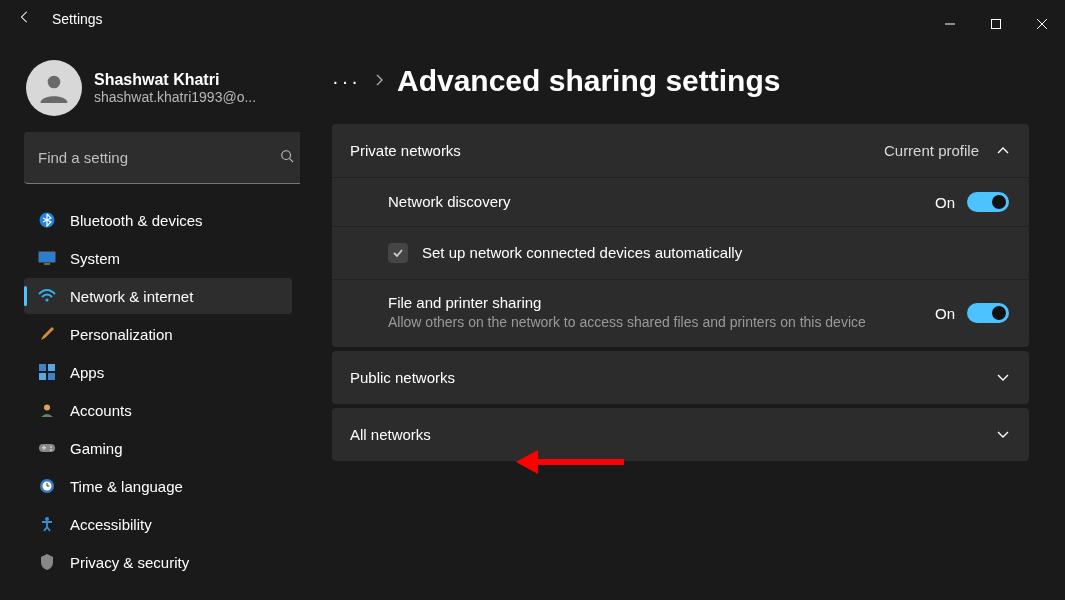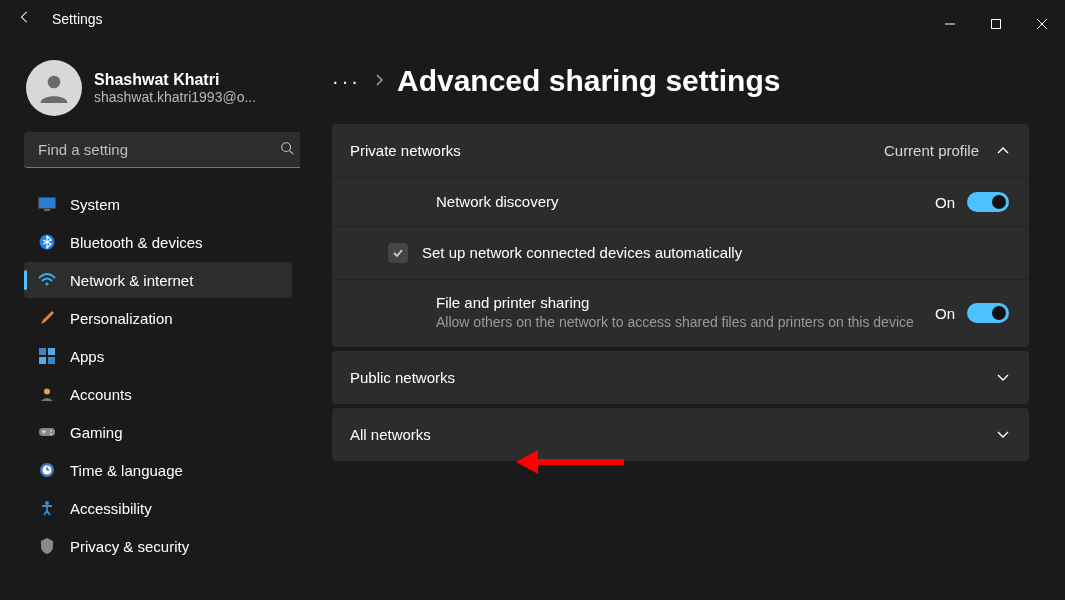--- a/index.html
+++ b/index.html
@@ -87,21 +87,21 @@
     color: #b8b8b8;
     white-space: nowrap;
   }
   .search-box {
     position: relative;
     margin-bottom: 18px;
     width: 282px;
   }
   .search-input {
     width: 100%;
-    height: 36px;
+    height: 52px;
     background: #2d2d2d;
     border: none;
     border-bottom: 1px solid #777;
     border-radius: 4px;
     padding: 0 40px 0 14px;
     color: #fff;
     font-size: 15px;
     outline: none;
   }
   .search-input::placeholder { color: #bfbfbf; }
@@ -195,21 +195,21 @@
     display: flex;
     align-items: center;
     padding: 14px 20px 14px 56px;
     border-top: 1px solid #222;
   }
   .setting-row.checkbox-row {
     padding-top: 16px;
     padding-bottom: 16px;
     text-align: center;
   }
-  .setting-body { flex: 1; padding-right: 20px; margin-left: 48px; }
+  .setting-body { flex: 1; padding-right: 20px; }
   .setting-title {
     font-size: 15px;
     margin-bottom: 2px;
   }
   .setting-desc {
     font-size: 14px;
     color: #9a9a9a;
     line-height: 1.4;
   }
   .toggle-wrap {
@@ -309,35 +309,35 @@
         <svg width="14" height="14" viewBox="0 0 16 16">
             <circle cx="7" cy="7" r="5" stroke="#bfbfbf" stroke-width="1.3" fill="none"></circle>
             <line x1="11" y1="11" x2="15" y2="15" stroke="#bfbfbf" stroke-width="1.3"></line>
           </svg>
       </span>
     </div>
 
     <ul class="nav">
       <li class="nav-item">
         <span class="nav-icon">
+            <svg width="16" height="16" viewBox="0 0 16 16">
+              <circle cx="8" cy="8" r="7.5" fill="#1f82e0"></circle>
+              <path d="M8 2 L8 14 L12 10 L4 6 M8 2 L12 6 L4 10" stroke="#fff" stroke-width="1.2" fill="none"></path>
+            </svg>
+          </span>
+        <span>Bluetooth &amp; devices</span>
+      </li>
+      <li class="nav-item">
+        <span class="nav-icon">
             <svg width="18" height="14" viewBox="0 0 18 14">
               <rect x="0.5" y="0.5" width="17" height="11" rx="1" fill="#2a7dd1" stroke="#444"></rect>
               <rect x="6" y="12" width="6" height="2" fill="#666"></rect>
             </svg>
           </span>
         <span>System</span>
-      </li>
-      <li class="nav-item">
-        <span class="nav-icon">
-            <svg width="16" height="16" viewBox="0 0 16 16">
-              <circle cx="8" cy="8" r="7.5" fill="#1f82e0"></circle>
-              <path d="M8 2 L8 14 L12 10 L4 6 M8 2 L12 6 L4 10" stroke="#fff" stroke-width="1.2" fill="none"></path>
-            </svg>
-          </span>
-        <span>Bluetooth &amp; devices</span>
       </li>
       <li class="nav-item active">
         <span class="nav-icon">
             <svg width="18" height="14" viewBox="0 0 18 14">
               <path d="M1 5 Q9 -3 17 5" stroke="#35b0ea" stroke-width="2" fill="none"></path>
               <path d="M4 8 Q9 3 14 8" stroke="#35b0ea" stroke-width="2" fill="none"></path>
               <circle cx="9" cy="11" r="1.6" fill="#35b0ea"></circle>
             </svg>
           </span>
         <span>Network &amp; internet</span>

